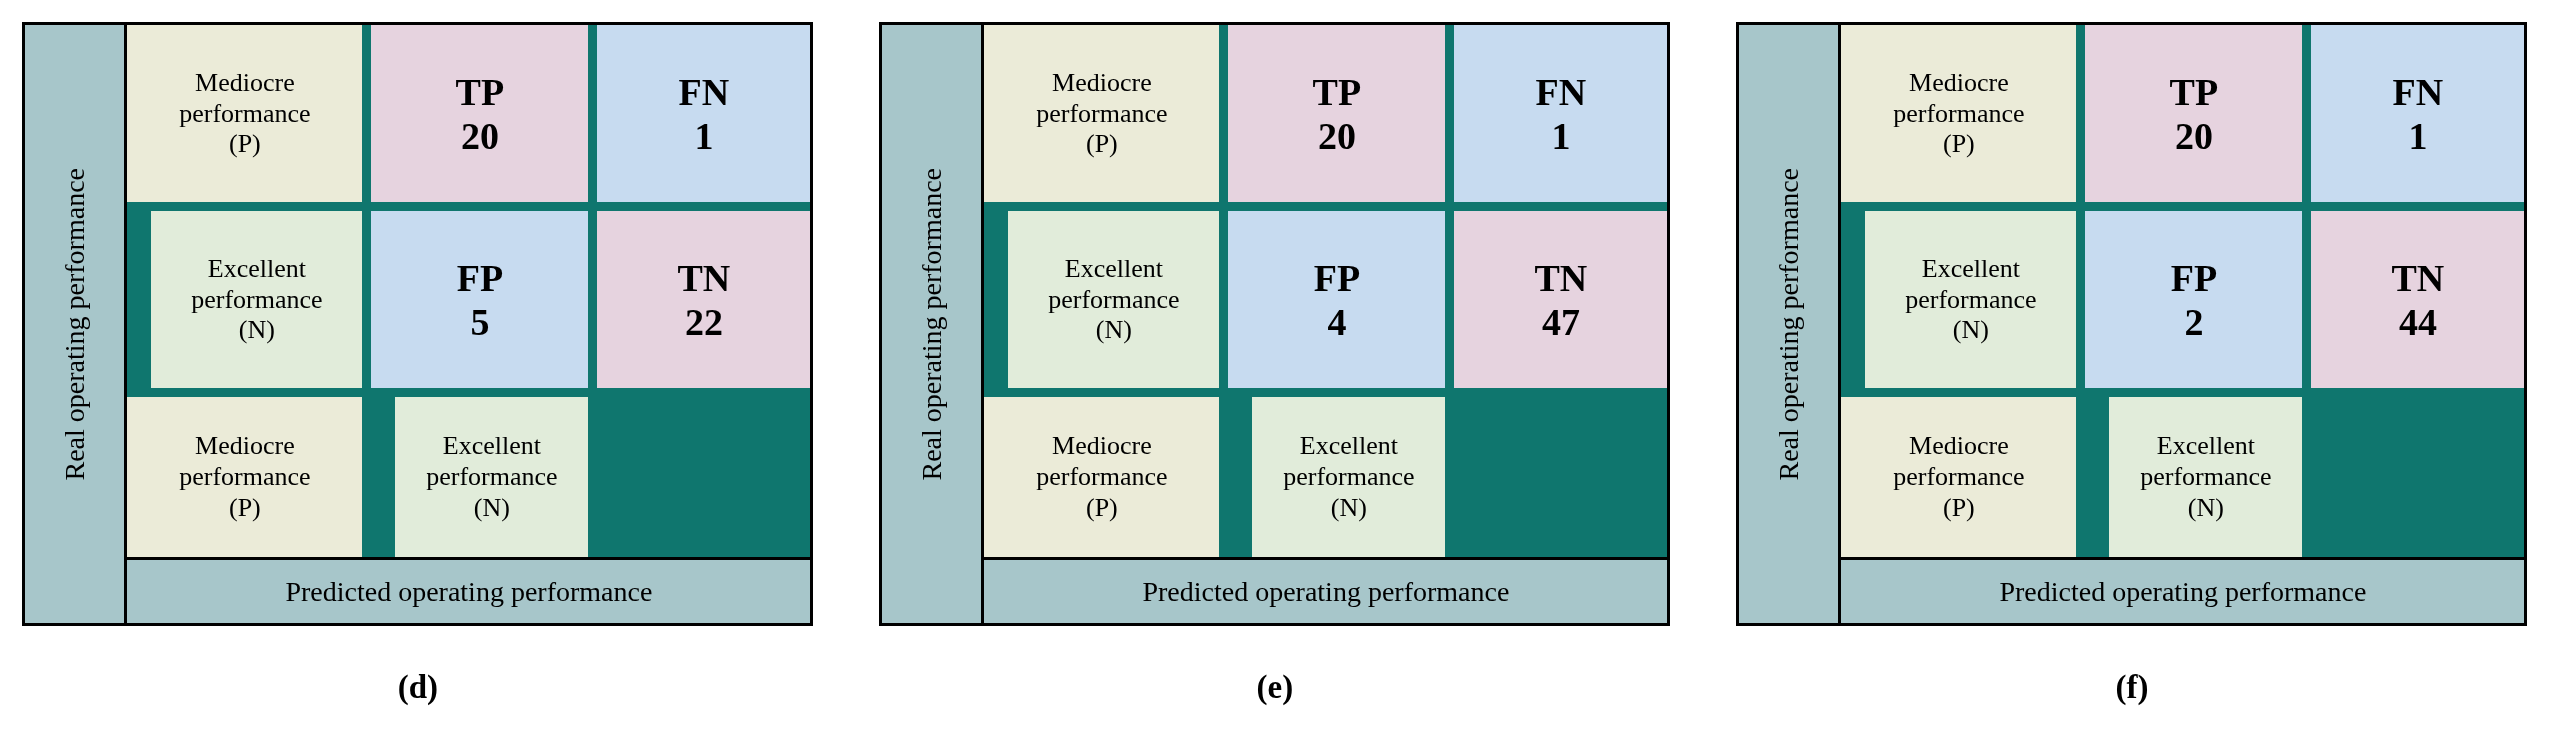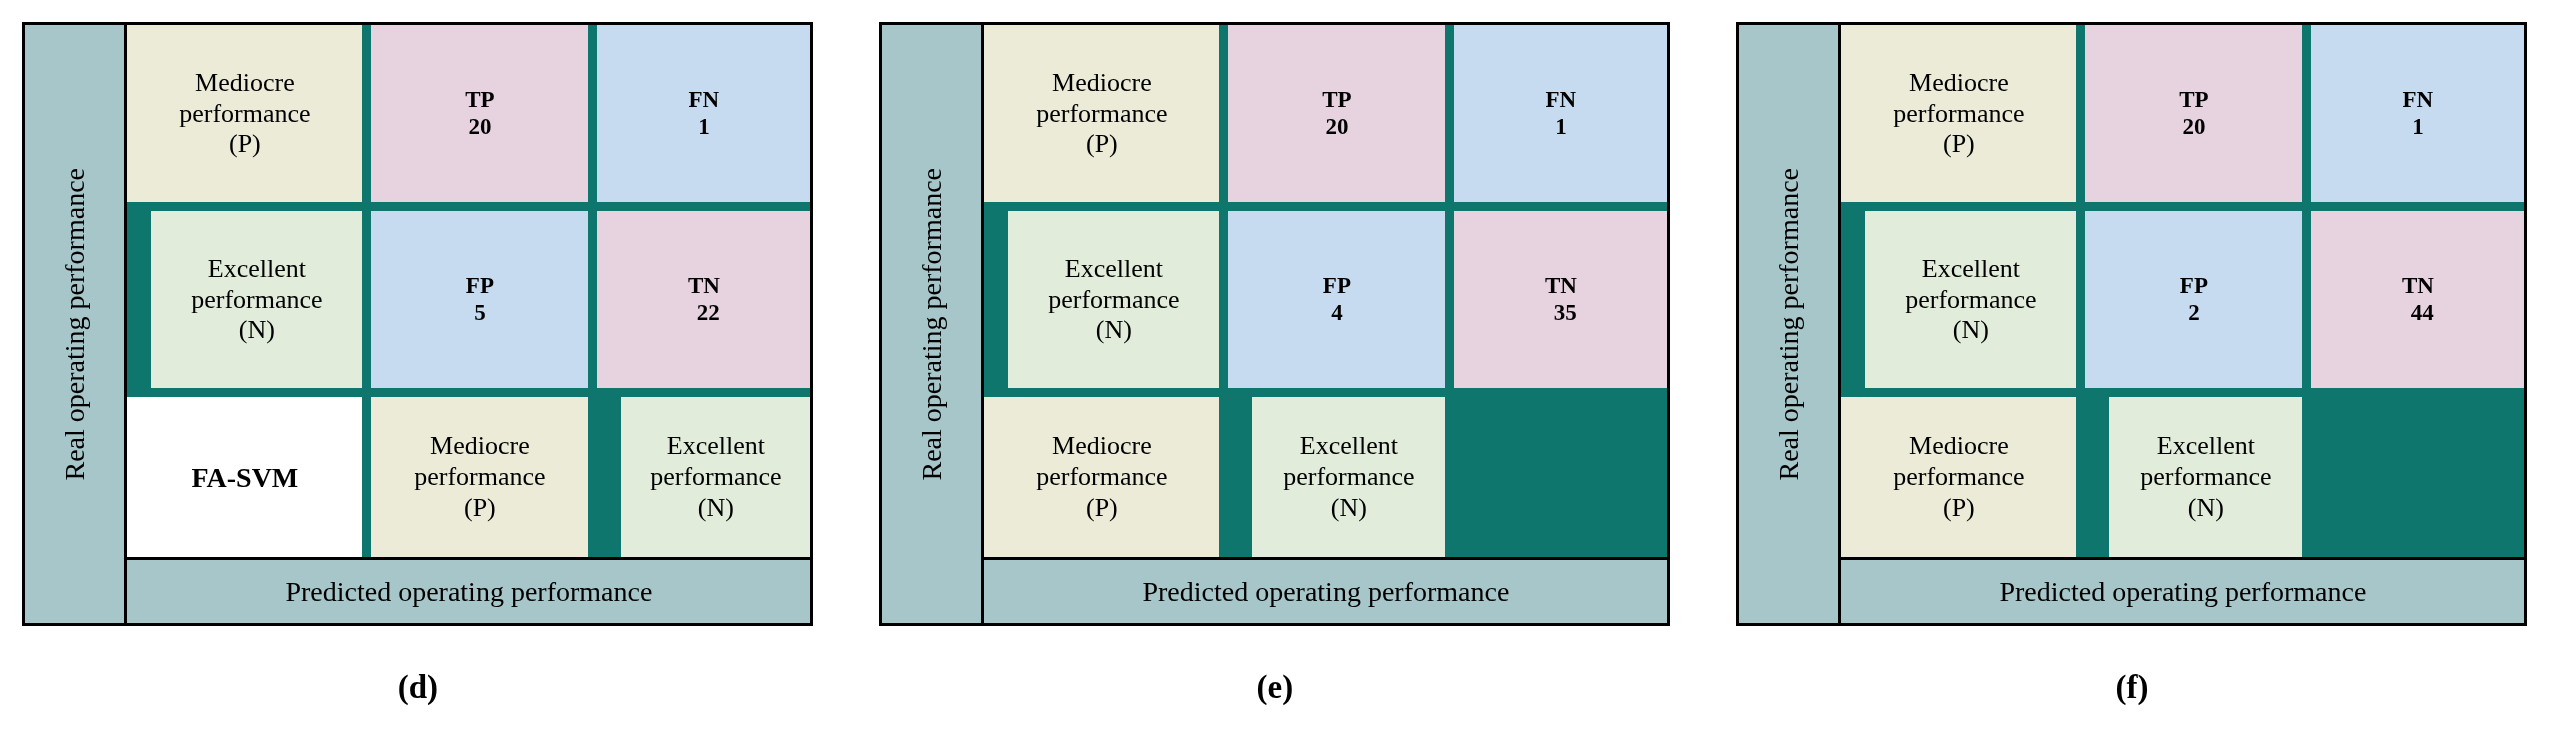--- a/index.html
+++ b/index.html
@@ -82,23 +82,23 @@
     padding:1.3px 3.8px;
     box-sizing:border-box;
     overflow:hidden;
   }
   .cell .stack{display:block;}
   .cell-label{background:#ebebd8;}
   .cell-label-n{background:#e1ecda;margin-left:24px;}
   .cell-tp{background:#e6d3df;}
   .cell-fn{background:#c7dbf0;}
   .cell-fp{background:#c7dbf0;}
-  .cell-tn{background:#e6d3df;text-align:right;}
+  .cell-tn{background:#e6d3df;}
   .cell-model{background:#ffffff;font-weight:bold;font-size:28px;}
-  .metric{font-weight:bold;font-size:23px;line-height:1.16;}
+  .metric{font-weight:bold;font-size:38px;line-height:1.16;}
   .col-axis{
     flex:1 1 auto;
     background:#a7c6ca;
     display:flex;
     align-items:center;
     justify-content:center;
     font-size:28px;
     white-space:nowrap;
   }
   .caption{
@@ -156,25 +156,20 @@
               <span>5</span>
             </span>
           </div>
           <div class="cell cell-tn">
             <span class="stack metric">
               <span>TN</span><br>
               <span>22</span>
             </span>
           </div>
 
-          <div class="cell cell-model">
-            <span class="stack">
-              <span>FA-SVM</span>
-            </span>
-          </div>
           <div class="cell cell-label">
             <span class="stack">
               <span>Mediocre</span><br>
               <span>performance</span><br>
               <span>(P)</span>
             </span>
           </div>
           <div class="cell cell-label-n">
             <span class="stack">
               <span>Excellent</span><br>
@@ -229,21 +224,21 @@
           </div>
           <div class="cell cell-fp">
             <span class="stack metric">
               <span>FP</span><br>
               <span>4</span>
             </span>
           </div>
           <div class="cell cell-tn">
             <span class="stack metric">
               <span>TN</span><br>
-              <span>35</span>
+              <span>47</span>
             </span>
           </div>
 
           <div class="cell cell-label">
             <span class="stack">
               <span>Mediocre</span><br>
               <span>performance</span><br>
               <span>(P)</span>
             </span>
           </div>

